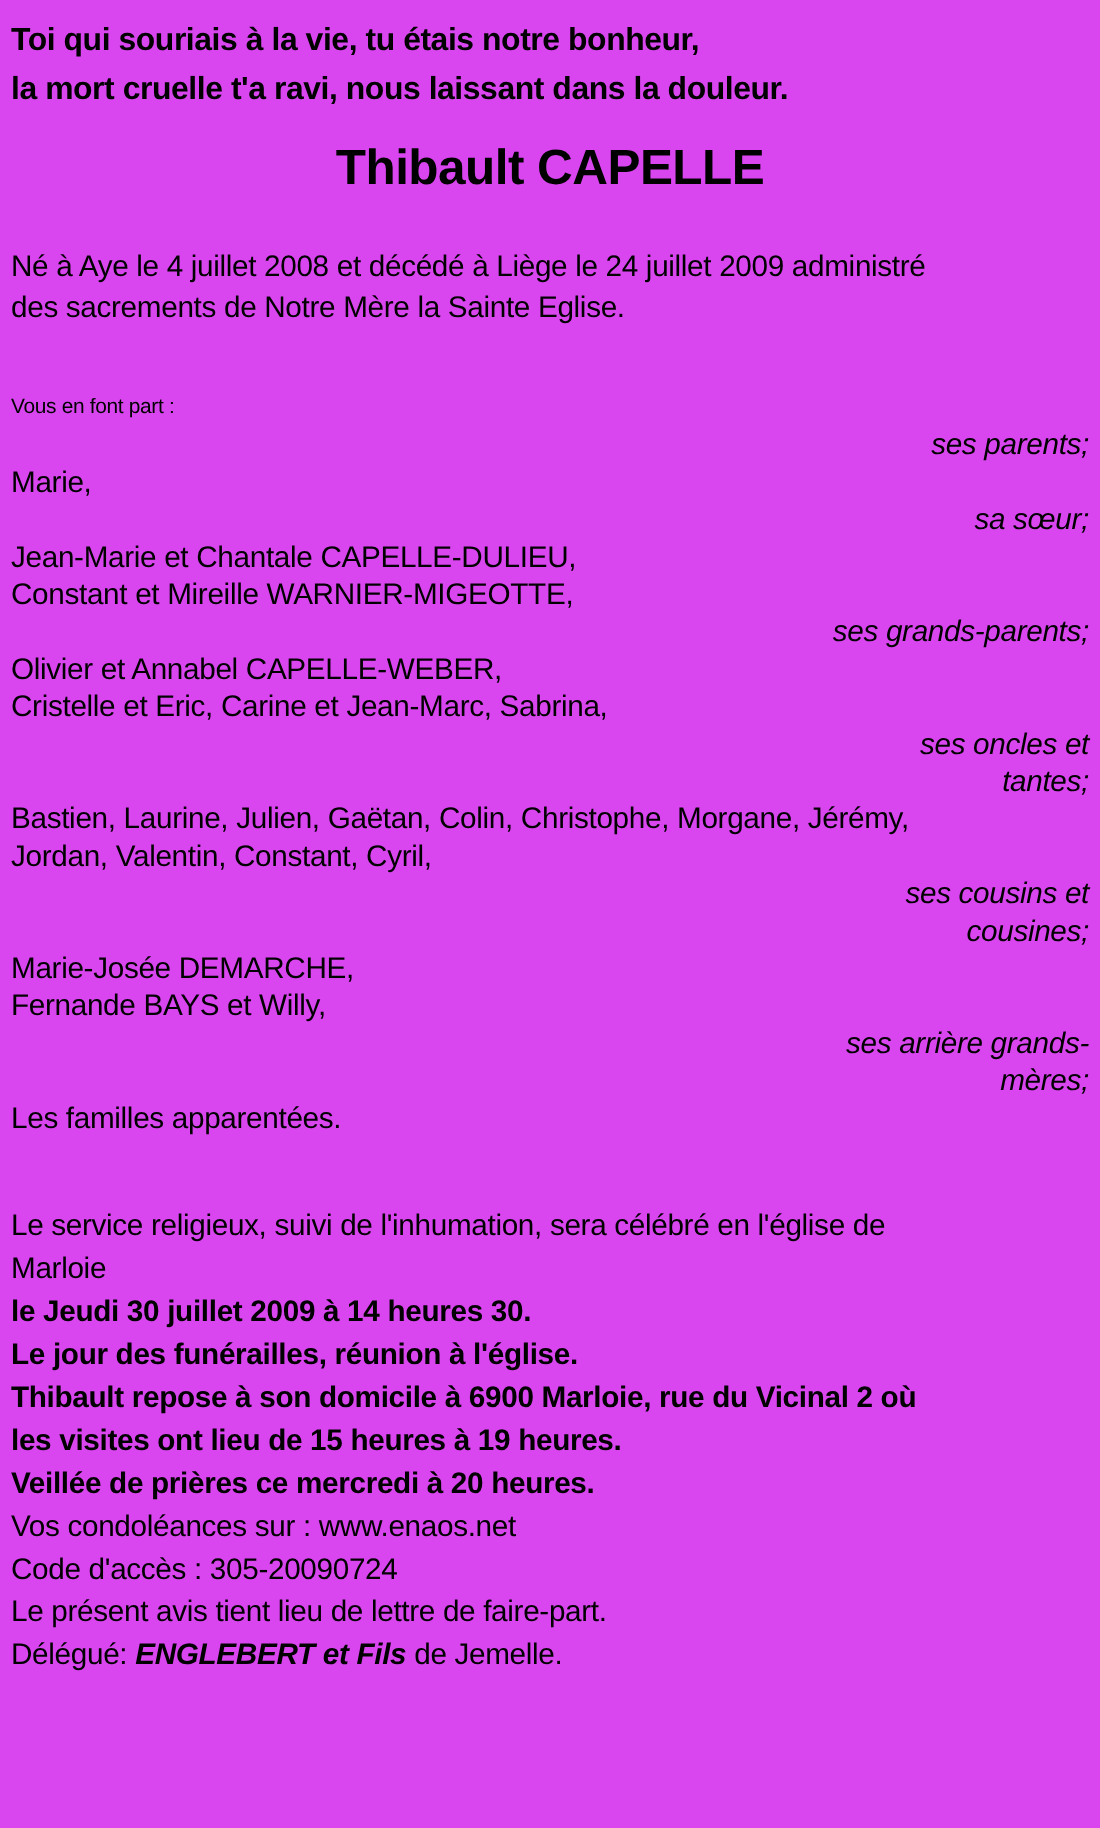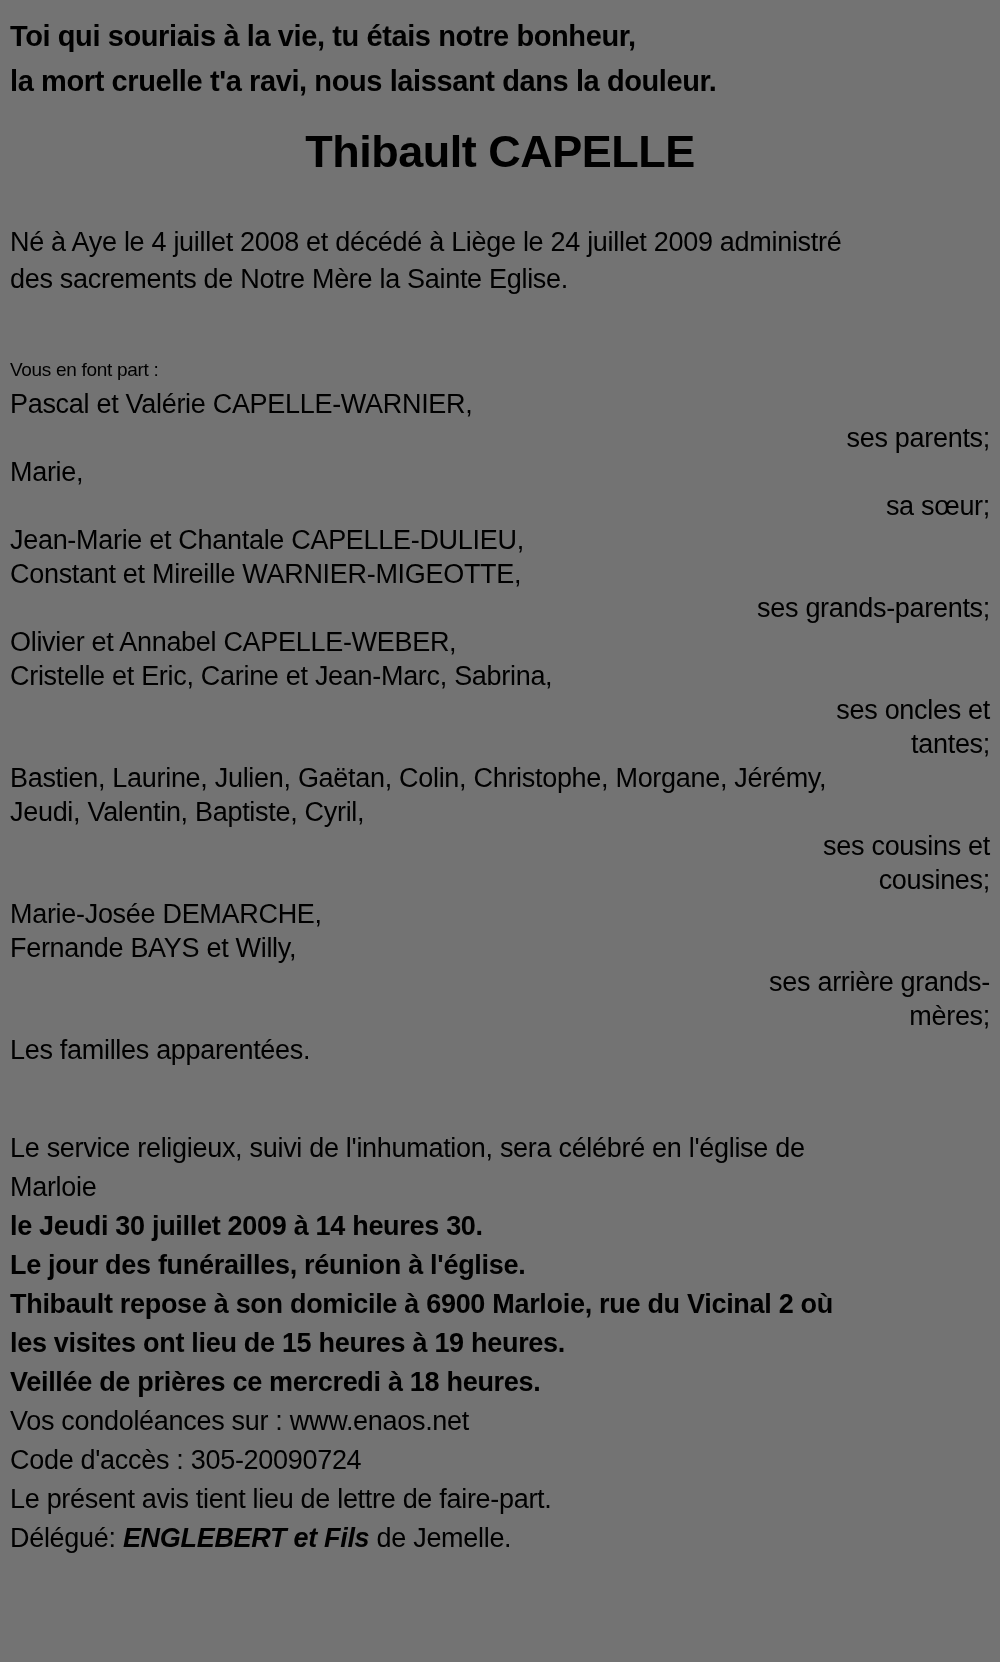--- a/index.html
+++ b/index.html
@@ -12,21 +12,21 @@
     height: 1662px;
     overflow: hidden;
     font-family: "Liberation Sans", sans-serif;
     color: #000000;
   }
   .page {
     box-sizing: border-box;
     width: 1000px;
     height: 1662px;
     padding: 14px 10px 18px 10px;
-    background: #737373;
+    background: #d946ef;
   }
   
   .intro-line {
     font-weight: bold;
     font-size: 29px;
     line-height: 45px;
     letter-spacing: -0.4px;
     white-space: nowrap;
   }
   
@@ -60,20 +60,21 @@
   .family .name-line {
     font-size: 27px;
     line-height: 34px;
     letter-spacing: -0.3px;
     white-space: nowrap;
   }
   .family .role-line {
     font-size: 27px;
     line-height: 34px;
     letter-spacing: -0.3px;
+    font-style: italic;
     text-align: right;
     white-space: nowrap;
   }
   
   .service {
     margin-top: 62px;
   }
   .svc-line {
     font-size: 27px;
     line-height: 39px;
@@ -103,21 +104,20 @@
   <div class="birth">
     <div class="body-line">Né à Aye le 4 juillet 2008 et décédé à Liège le 24 juillet 2009 administré</div>
     <div class="body-line">des sacrements de Notre Mère la Sainte Eglise.</div>
   </div>
 
   <div class="vous">Vous en font part :</div>
 
   <div class="family">
 
     <div class="entry">
-      <div class="name-line">Pascal et Valérie CAPELLE-WARNIER,</div>
       <div class="role-line">ses parents;</div>
     </div>
 
     <div class="entry">
       <div class="name-line">Marie,</div>
       <div class="role-line">sa sœur;</div>
     </div>
 
     <div class="entry">
       <div class="name-line">Jean-Marie et Chantale CAPELLE-DULIEU,</div>
@@ -131,21 +131,21 @@
     </div>
 
     <div class="entry">
       <div class="name-line">Cristelle et Eric, Carine et Jean-Marc, Sabrina,</div>
       <div class="role-line">ses oncles et</div>
       <div class="role-line">tantes;</div>
     </div>
 
     <div class="entry">
       <div class="name-line">Bastien, Laurine, Julien, Gaëtan, Colin, Christophe, Morgane, Jérémy,</div>
-      <div class="name-line">Jeudi, Valentin, Baptiste, Cyril,</div>
+      <div class="name-line">Jordan, Valentin, Constant, Cyril,</div>
       <div class="role-line">ses cousins et</div>
       <div class="role-line">cousines;</div>
     </div>
 
     <div class="entry">
       <div class="name-line">Marie-Josée DEMARCHE,</div>
       <div class="name-line">Fernande BAYS et Willy,</div>
       <div class="role-line">ses arrière grands-</div>
       <div class="role-line">mères;</div>
     </div>
@@ -156,21 +156,21 @@
 
   </div>
 
   <div class="service">
     <div class="svc-line">Le service religieux, suivi de l'inhumation, sera célébré en l'église de</div>
     <div class="svc-line">Marloie</div>
     <div class="svc-line bold">le Jeudi 30 juillet 2009 à 14 heures 30.</div>
     <div class="svc-line bold">Le jour des funérailles, réunion à l'église.</div>
     <div class="svc-line bold">Thibault repose à son domicile à 6900 Marloie, rue du Vicinal 2 où</div>
     <div class="svc-line bold">les visites ont lieu de 15 heures à 19 heures.</div>
-    <div class="svc-line bold">Veillée de prières ce mercredi à 18 heures.</div>
+    <div class="svc-line bold">Veillée de prières ce mercredi à 20 heures.</div>
   </div>
 
   <div class="footer">
     <div class="svc-line">Vos condoléances sur : www.enaos.net</div>
     <div class="svc-line">Code d'accès : 305-20090724</div>
     <div class="svc-line">Le présent avis tient lieu de lettre de faire-part.</div>
     <div class="svc-line"><span>Délégué: </span><span class="bolditalic">ENGLEBERT et Fils</span><span> de Jemelle.</span></div>
   </div>
 
 </div>

